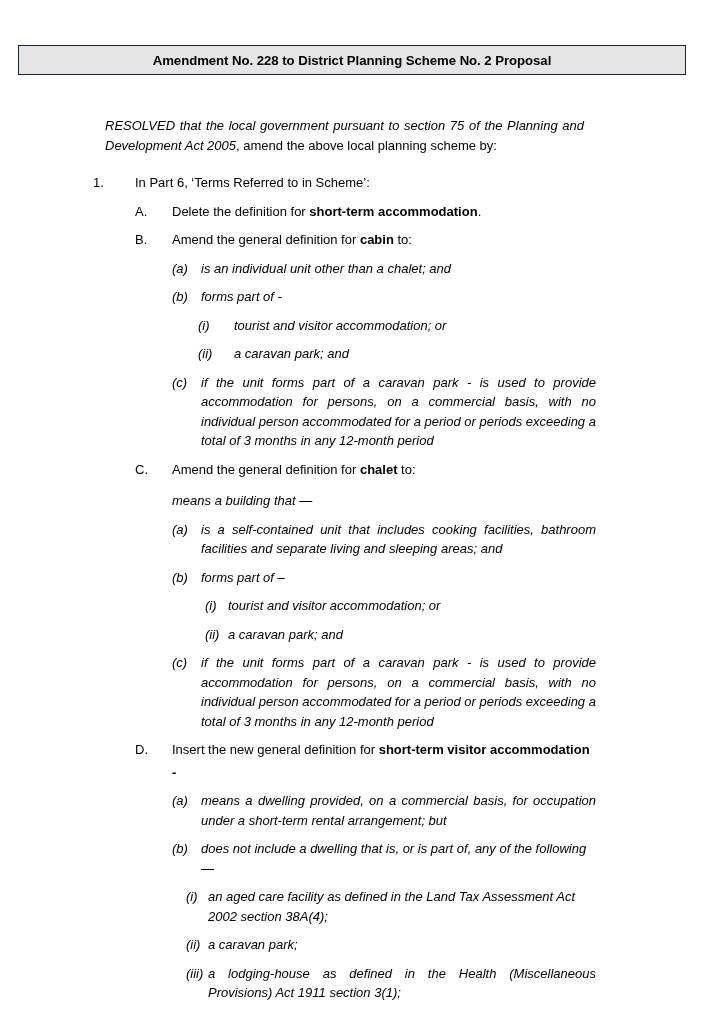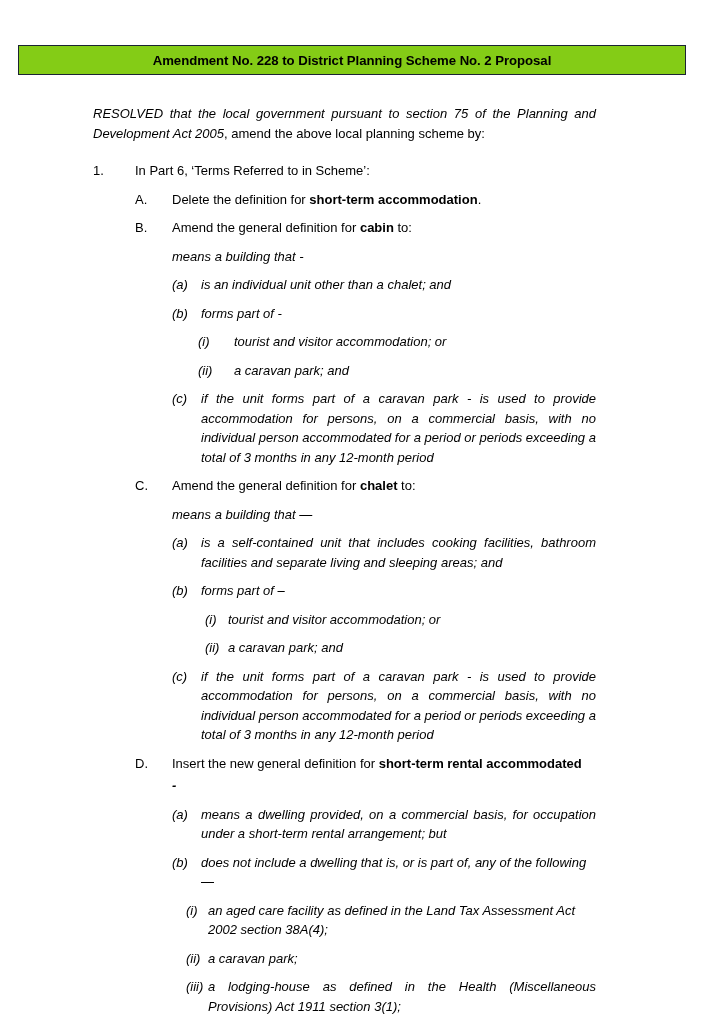--- a/index.html
+++ b/index.html
@@ -25,21 +25,21 @@
   }
 
   
   .banner {
     position: absolute;
     left: 18px;
     top: 45px;
     width: 668px;
     height: 30px;
     box-sizing: border-box;
-    background: #84cc16;
+    background: #e5e5e5;
     border: 1.5px solid #1b2433;
     display: flex;
     align-items: center;
     justify-content: center;
   }
   .banner-title {
     font-size: 13.2px;
     font-weight: bold;
     letter-spacing: -0.05px;
     color: #000;
@@ -47,21 +47,21 @@
   }
 
   
   .body {
     position: absolute;
     left: 93px;
     top: 104px;
     width: 503px;
   }
 
-  p { margin: 0; }
+  p { margin: 12px; }
 
   .intro {
     font-size: 13px;
     line-height: 19.5px;
     text-align: justify;
     text-justify: inter-word;
     font-style: italic;
     margin-bottom: 18px;
   }
   .intro .roman { font-style: normal; }
@@ -171,21 +171,20 @@
     <div class="row lvl2">
       <span class="marker">A.</span>
       <span class="txt"><span>Delete the definition for </span><span class="bi">short-term accommodation</span><span>.</span></span>
     </div>
 
     <div class="row lvl2">
       <span class="marker">B.</span>
       <span class="txt"><span>Amend the general definition for </span><span class="bi">cabin</span><span> to:</span></span>
     </div>
 
-    <p class="lvl3-plain">means a building that -</p>
 
     <div class="row lvl3">
       <span class="marker">(a)</span>
       <span class="txt">is an individual unit other than a chalet; and</span>
     </div>
 
     <div class="row lvl3">
       <span class="marker">(b)</span>
       <span class="txt">forms part of -</span>
     </div>
@@ -232,21 +231,21 @@
       <span class="txt">a caravan park; and</span>
     </div>
 
     <div class="row lvl3 just">
       <span class="marker">(c)</span>
       <span class="txt">if the unit forms part of a caravan park - is used to provide accommodation for persons, on a commercial basis, with no individual person accommodated for a period or periods exceeding a total of 3 months in any 12-month period</span>
     </div>
 
     <div class="row lvl2 tight">
       <span class="marker">D.</span>
-      <span class="txt"><span>Insert the new general definition for </span><span class="bi">short-term rental accommodated</span></span>
+      <span class="txt"><span>Insert the new general definition for </span><span class="bi">short-term visitor accommodation</span></span>
     </div>
 
     <p class="hang-dash">-</p>
 
     <div class="row lvl3 just">
       <span class="marker">(a)</span>
       <span class="txt">means a dwelling provided, on a commercial basis, for occupation under a short-term rental arrangement; but</span>
     </div>
 
     <div class="row lvl3">

